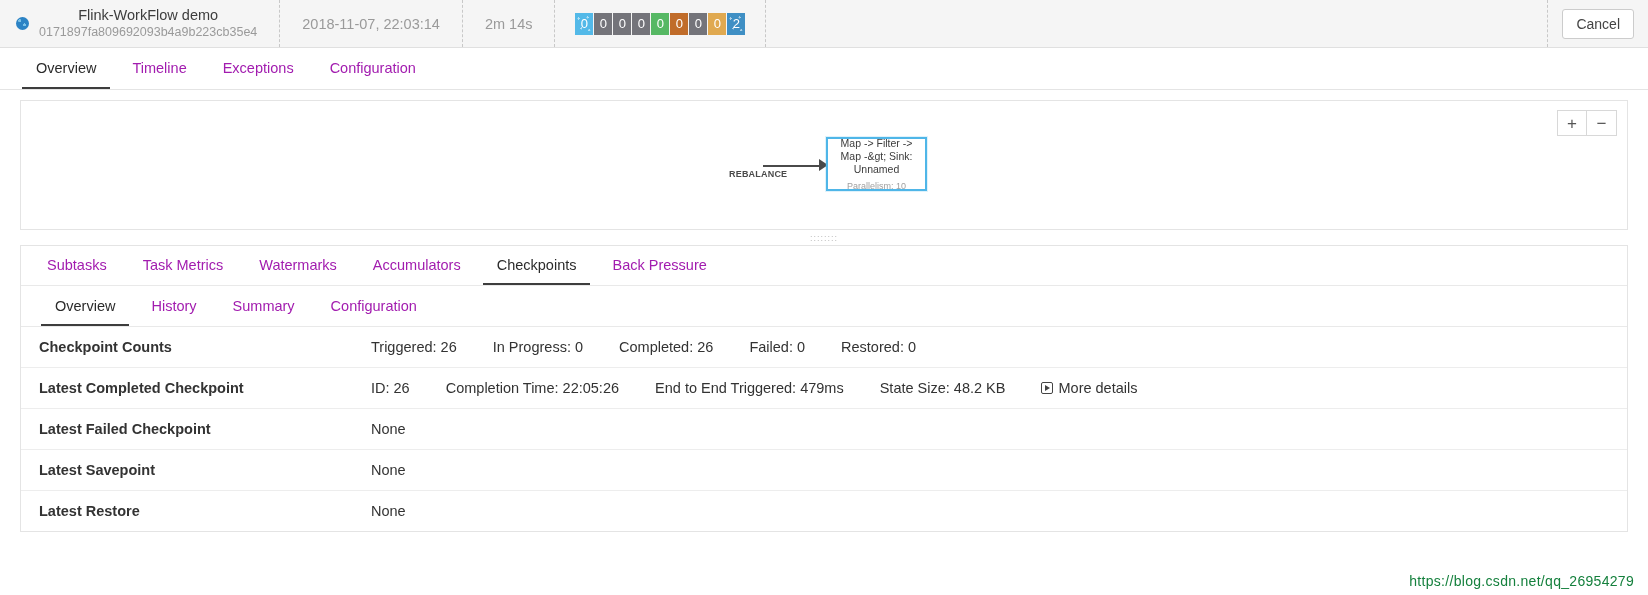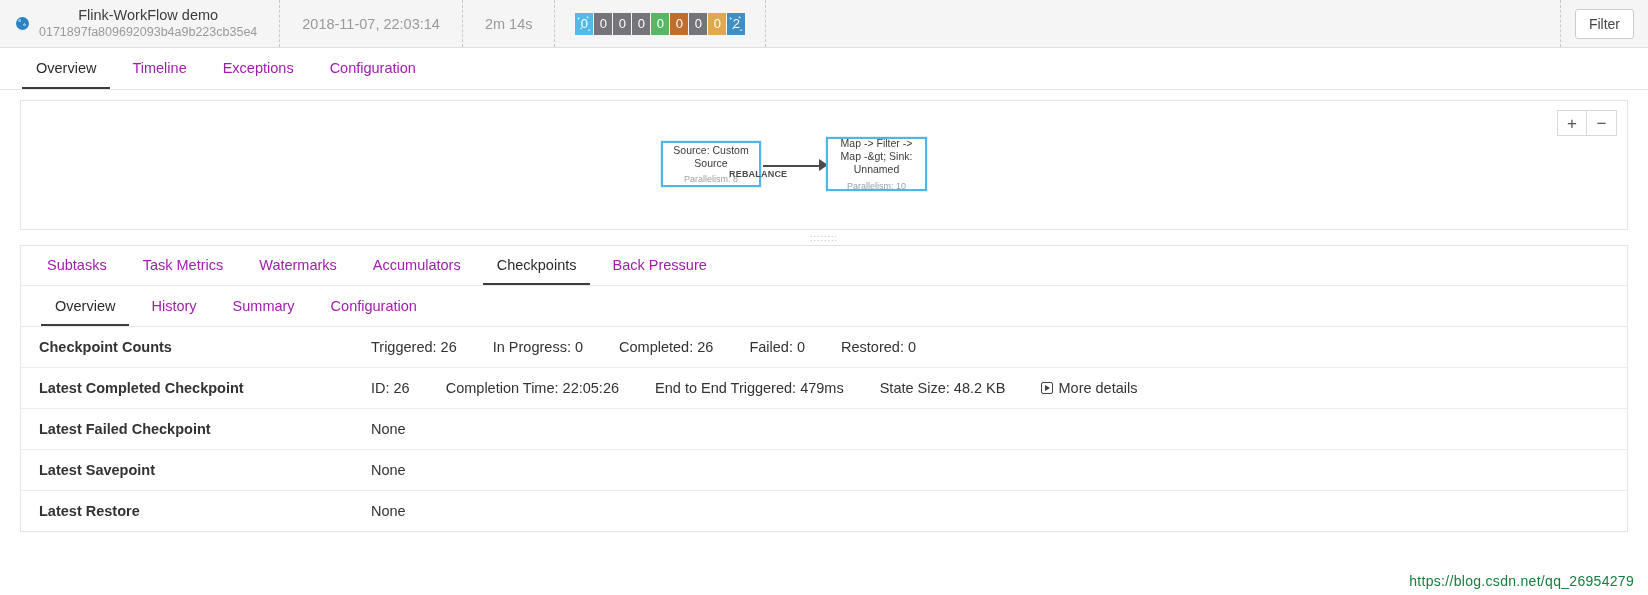--- a/index.html
+++ b/index.html
@@ -254,44 +254,40 @@
         <span class="badge" style="background-color: rgb(192, 108, 42);">0</span>
         <span class="badge" style="background-color: rgb(116, 116, 122);">0</span>
         <span class="badge" style="background-color: rgb(224, 169, 80);">0</span>
         <span class="badge dotted" style="background-color: rgb(63, 143, 196);">2</span>
       </div>
   </div>
 
   <div class="jh-spacer"></div>
 
   <div class="jh-actions">
-    <button class="cancel-btn">Filter</button>
+    <button class="cancel-btn">Cancel</button>
   </div>
 </div>
 
 <div class="tabs-primary">
     <div class="tab active">Overview</div>
     <div class="tab">Timeline</div>
     <div class="tab">Exceptions</div>
     <div class="tab">Configuration</div>
   </div>
 
 <div class="graph-wrap">
   <div class="graph-panel">
 
     <div class="zoom-controls">
       <button class="zoom-btn plus">+</button>
       <button class="zoom-btn minus">−</button>
     </div>
 
     <div class="graph-canvas">
-      <div class="gnode n1">
-        <div class="gn-title">Source: Custom Source</div>
-        <div class="gn-par">Parallelism: 8</div>
-      </div>
 
       <div class="edge-line"></div>
       <div class="edge-arrow"></div>
       <div class="edge-label">REBALANCE</div>
 
       <div class="gnode n2">
         <div class="gn-title">Map -&gt; Filter -&gt; Map -&amp;gt; Sink: Unnamed</div>
         <div class="gn-par">Parallelism: 10</div>
       </div>
     </div>

